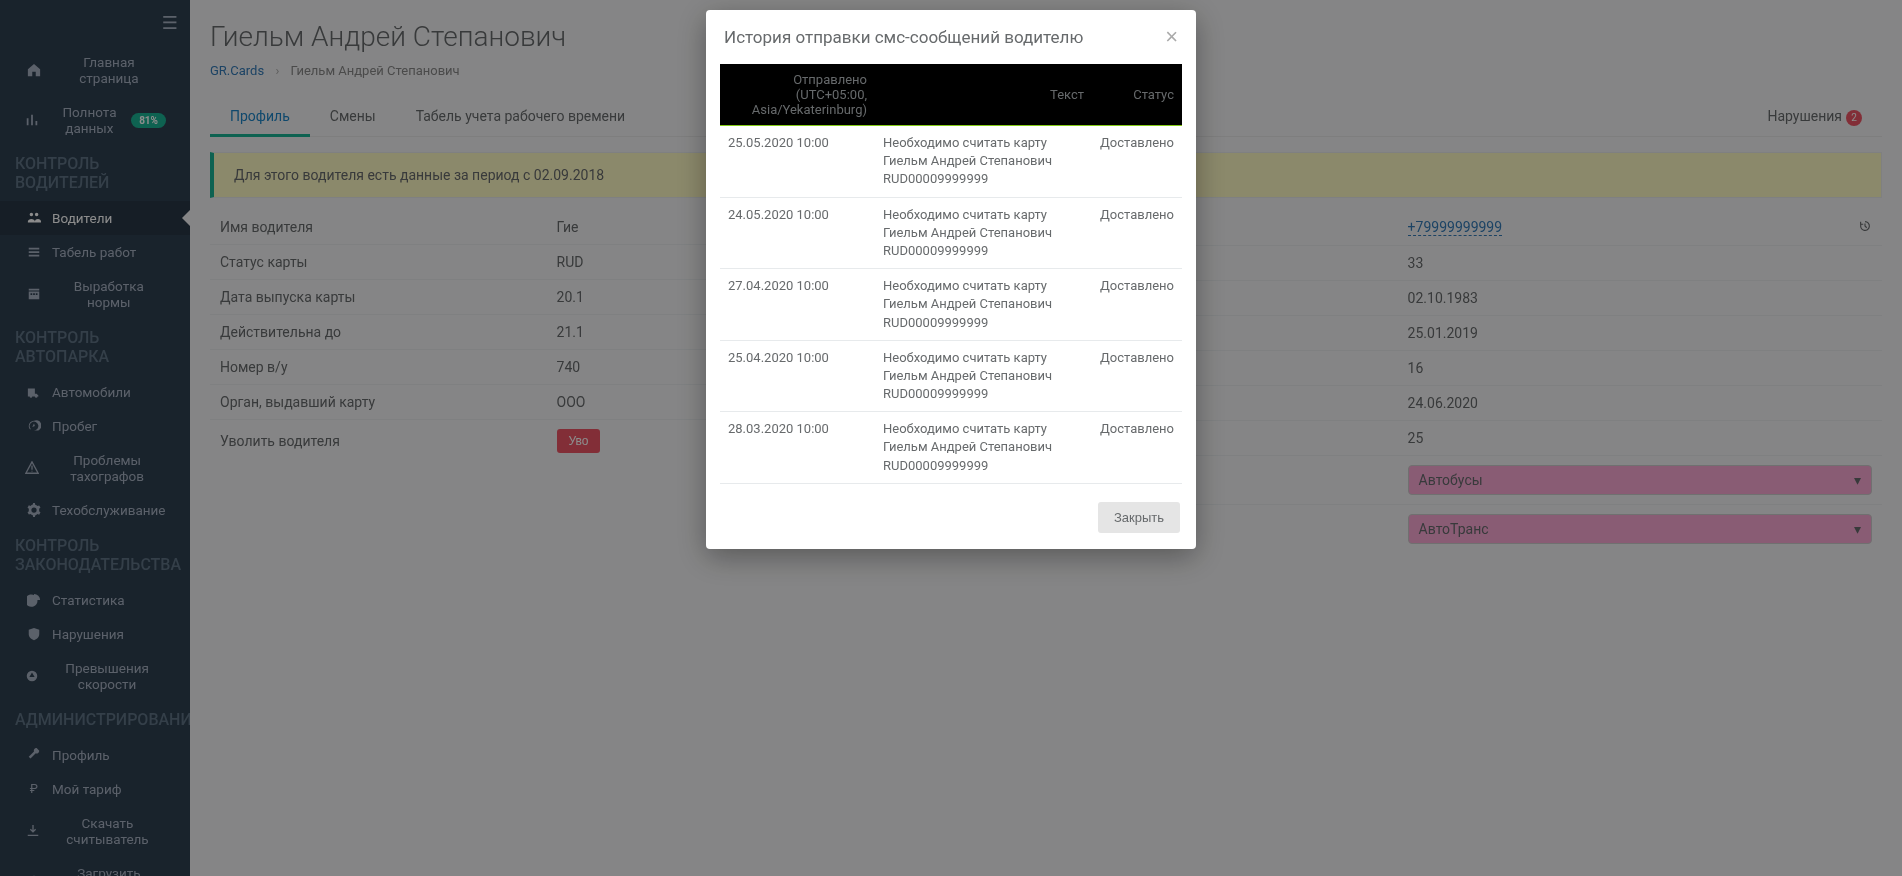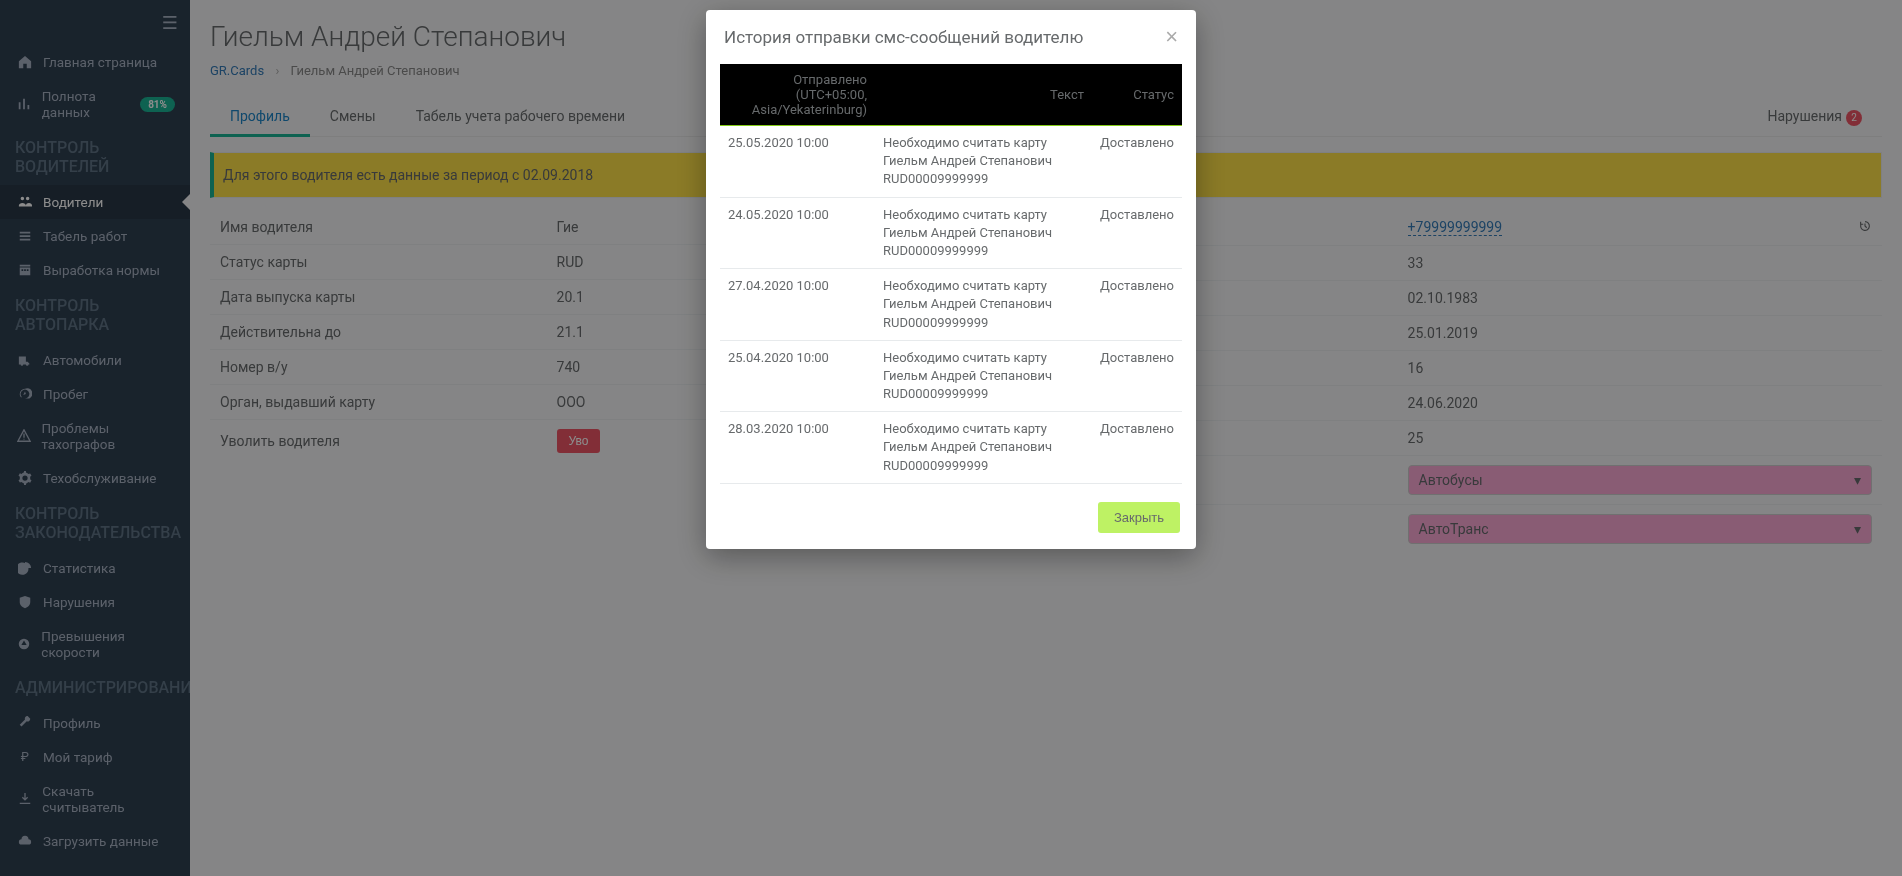--- a/index.html
+++ b/index.html
@@ -2,39 +2,39 @@
 <html><head>
 <meta charset="utf-8">
 <style>
 * { box-sizing: border-box; margin: 0; padding: 0; }
 body { font-family: -apple-system, "Segoe UI", Roboto, "Helvetica Neue", Arial, sans-serif; font-size: 14px; color: #676a6c; background: #f3f3f4; overflow: hidden; }
 
 
 .sidebar { position: fixed; left: 0; top: 0; bottom: 0; width: 190px; background: #2f4050; overflow-y: auto; }
 .sidebar-header { height: 45px; display: flex; justify-content: flex-end; align-items: center; padding: 0 12px; background: #2f4050; }
 .menu-icon { color: #a7b1c2; font-size: 18px; }
-.side-item { display: flex; align-items: center; padding: 9px 15px; color: #a7b1c2; cursor: pointer; font-size: 13.5px; }
+.side-item { display: flex; align-items: center; padding: 9px 24px; color: #a7b1c2; cursor: pointer; font-size: 13.5px; text-align: center; }
 .side-item.active { background: #293846; color: #fff; }
 .side-item.active::after { content: ''; position: absolute; right: 0; width: 0; height: 0; border-top: 8px solid transparent; border-bottom: 8px solid transparent; border-right: 8px solid #f3f3f4; }
 .side-item .icon { width: 20px; margin-right: 8px; display: inline-flex; align-items: center; justify-content: center; }
 .side-section { padding: 9px 15px; color: #5f7385; font-size: 16px; font-weight: 500; }
 .badge-ok { background: #1ab394; color: #fff; border-radius: 10px; padding: 2px 8px; font-size: 10px; font-weight: bold; margin-left: auto; }
 
 
 .main { margin-left: 190px; padding: 0 20px; position: relative; }
 .page-title { font-size: 28px; font-weight: 300; color: #676a6c; padding: 20px 0 6px 0; }
 .breadcrumb { padding: 4px 0 20px 0; color: #888; font-size: 13px; }
 .breadcrumb a { color: #337ab7; text-decoration: none; }
 .breadcrumb .sep { margin: 0 8px; color: #aaa; }
 .tabs { display: flex; border-bottom: 1px solid #e5e5e5; margin-bottom: 15px; }
 .tab { padding: 10px 20px; color: #676a6c; cursor: pointer; position: relative; }
 .tab.active { color: #1c84c6; }
 .tab.active::after { content: ''; position: absolute; left: 0; right: 0; bottom: -1px; height: 3px; background: #1ab394; }
 .tab .b { background: #ed5565; color: #fff; border-radius: 50%; width: 16px; height: 16px; display: inline-flex; align-items: center; justify-content: center; font-size: 10px; margin-left: 4px; }
-.info-block { border: 1px solid #e7eaec; border-left: 4px solid #1ab394; padding: 14px 9px; background: #fde047; margin-bottom: 12px; }
+.info-block { border: 1px solid #e7eaec; border-left: 4px solid #1ab394; padding: 14px 20px; background: #fef9c3; margin-bottom: 12px; }
 .two-col { display: flex; gap: 30px; }
 .col { flex: 1; }
 .data-table { width: 100%; border-collapse: collapse; }
 .data-table td { padding: 9px 10px; border-top: 1px solid #e7eaec; vertical-align: middle; }
 .data-table tr:first-child td { border-top: none; }
 .data-table td:first-child { width: 41%; }
 .link { color: #337ab7; text-decoration: none; border-bottom: 1px dashed #337ab7; }
 .hist-icon { float: right; color: #676a6c; cursor: pointer; }
 .select-g { width: 100%; padding: 6px 10px; border: 1px solid #ccc; border-radius: 4px; background: #f9a8d4; display: flex; justify-content: space-between; align-items: center; cursor: pointer; }
 .btn-danger { background: #ed5565; color: #fff; border: none; padding: 5px 12px; border-radius: 3px; font-size: 12px; cursor: pointer; }
@@ -45,21 +45,21 @@
 .modal-head { padding: 16px 18px 14px; display: flex; justify-content: space-between; align-items: center; }
 .modal-title { font-size: 17px; font-weight: 400; color: #676a6c; }
 .modal-close { color: #aaa; font-size: 22px; font-weight: 300; cursor: pointer; background: none; border: none; line-height: 1; }
 .modal-body { padding: 2px 14px 6px; }
 .sms-table { width: 100%; border-collapse: collapse; font-size: 13px; }
 .sms-table th { background: #000000; padding: 8px; text-align: right; font-weight: 400; color: #676a6c; border-bottom: 1px solid #84cc16; }
 .sms-table td { padding: 8px 8px; border-bottom: 1px solid #e7eaec; vertical-align: top; line-height: 1.4; }
 .sms-table th:first-child, .sms-table td:first-child { width: 155px; }
 .sms-table th:last-child, .sms-table td:last-child { width: 82px; }
 .modal-foot { padding: 12px 16px 16px; text-align: right; }
-.btn-close { background: #bef264; border: none; padding: 8px 16px; border-radius: 3px; color: #676a6c; cursor: pointer; font-size: 13px; }
+.btn-close { background: #e5e5e5; border: none; padding: 8px 16px; border-radius: 3px; color: #676a6c; cursor: pointer; font-size: 13px; }
 
 svg { width: 14px; height: 14px; fill: currentColor; }
 </style>
 </head>
 <body>
 
 <div class="sidebar">
   <div class="sidebar-header">
     <span class="menu-icon">☰</span>
   </div>

